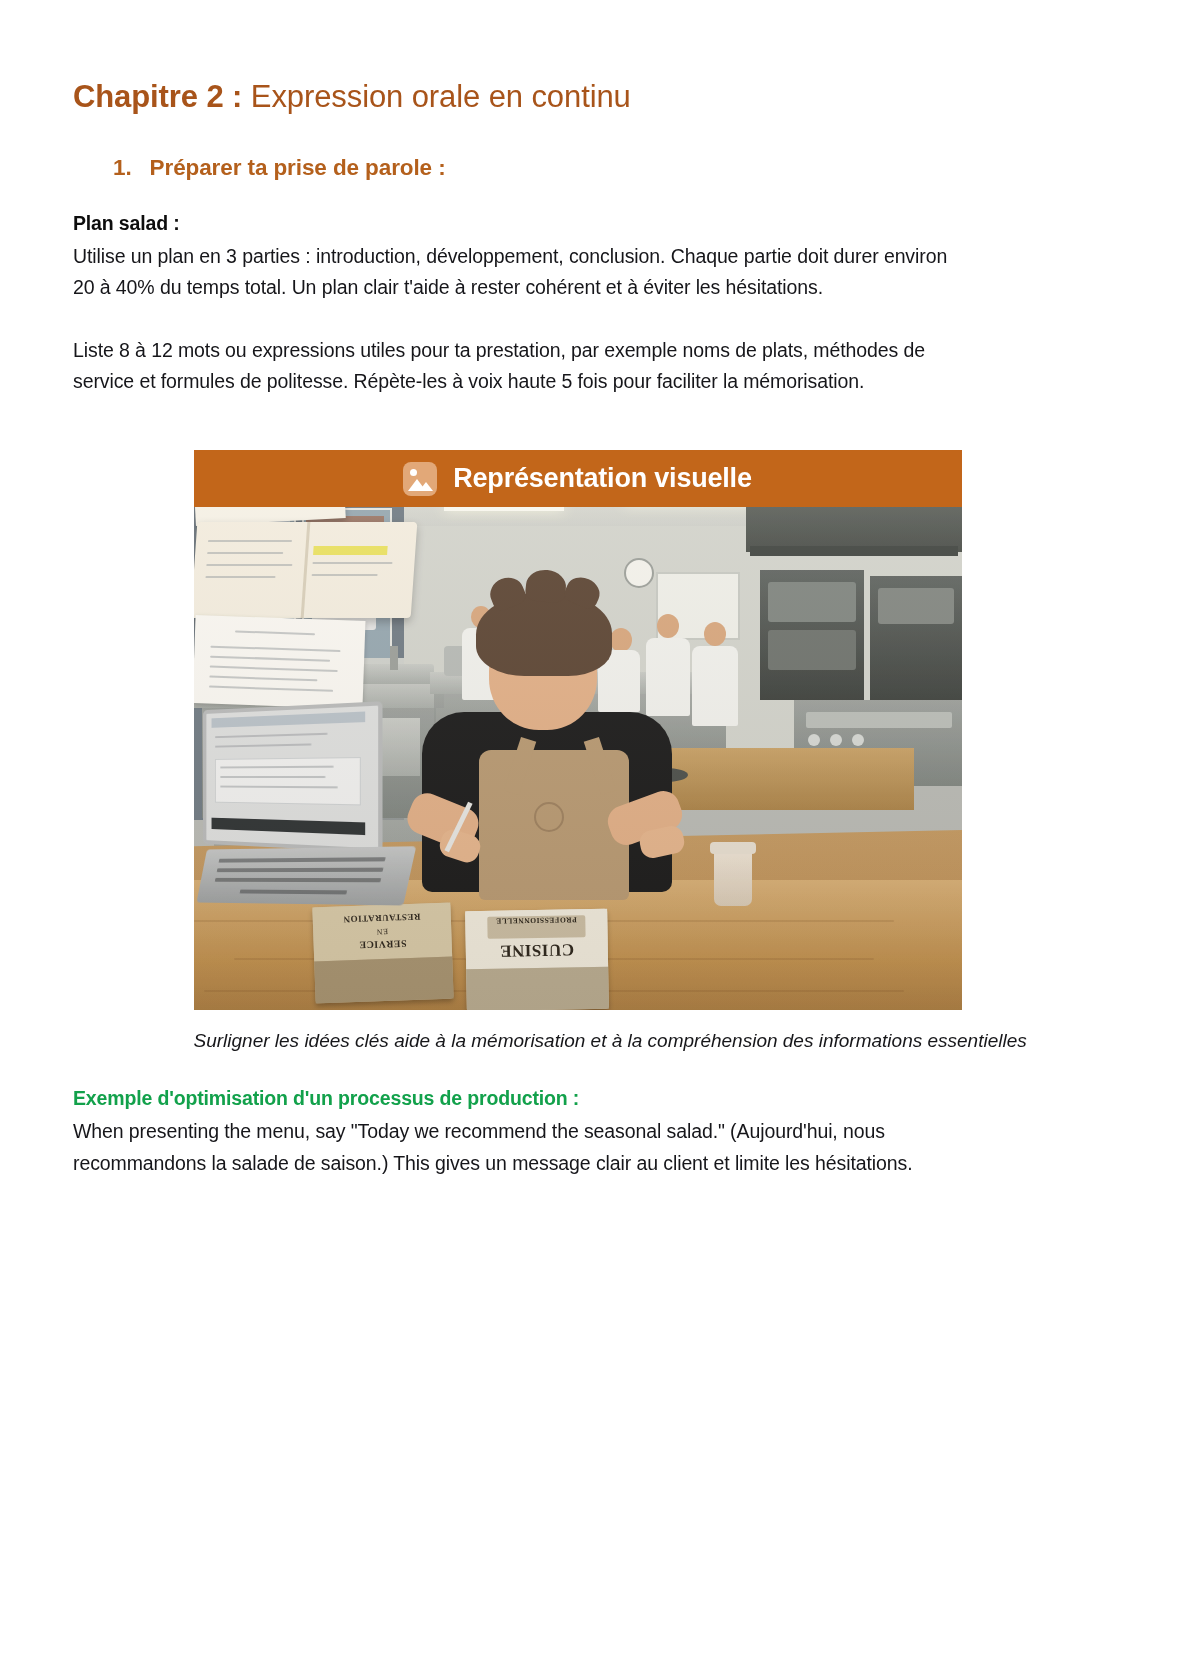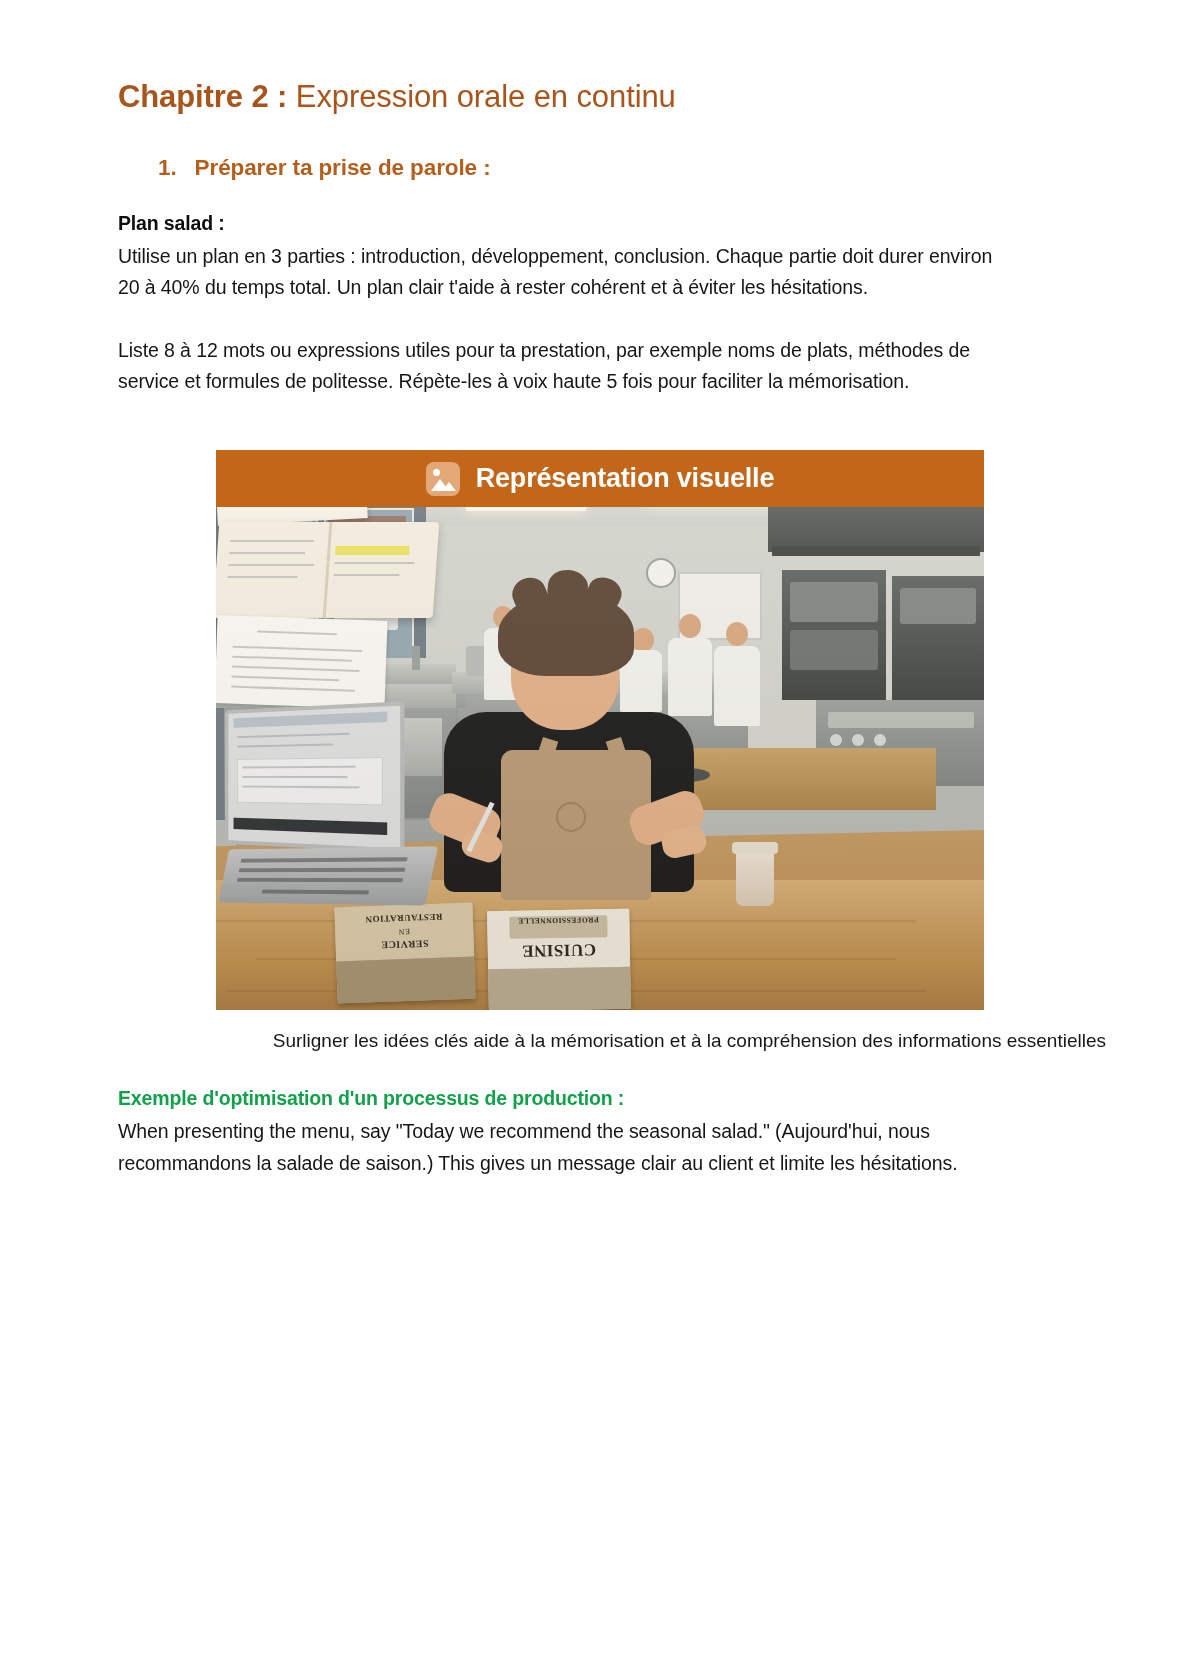--- a/index.html
+++ b/index.html
@@ -13,21 +13,21 @@
     font-family: "Liberation Sans", sans-serif;
     color: #111111;
     overflow: hidden;
   }
   .page {
     position: relative;
     width: 1200px;
     height: 1670px;
     background: #ffffff;
     box-sizing: border-box;
-    padding: 78px 118px 0 118px;
+    padding: 78px 118px 0 73px;
   }
 
   
   .chapter-title {
     font-size: 31px;
     line-height: 1.25;
     color: #a8541a;
     margin: 0 0 0 0;
     letter-spacing: -0.1px;
     white-space: nowrap;
@@ -289,21 +289,22 @@
   .staff-head { background:#d8a77f; border-radius:50%; }
   .staff-body { background:#f2f3f1; border-radius:8px 8px 2px 2px; }
   .clock {
     width: 26px; height: 26px; border-radius: 50%;
     background:#f4f4f0; border:2px solid #9ba09c;
   }
 
   .figure-caption {
     margin: 16px auto 0 auto;
     width: 890px;
-    text-align: right;
+    text-align: left;
+    font-style: italic;
     font-size: 19px;
     line-height: 1.6;
     color: #17171a;
   }
 </style>
 </head>
 <body>
 
 <div class="page">
 

